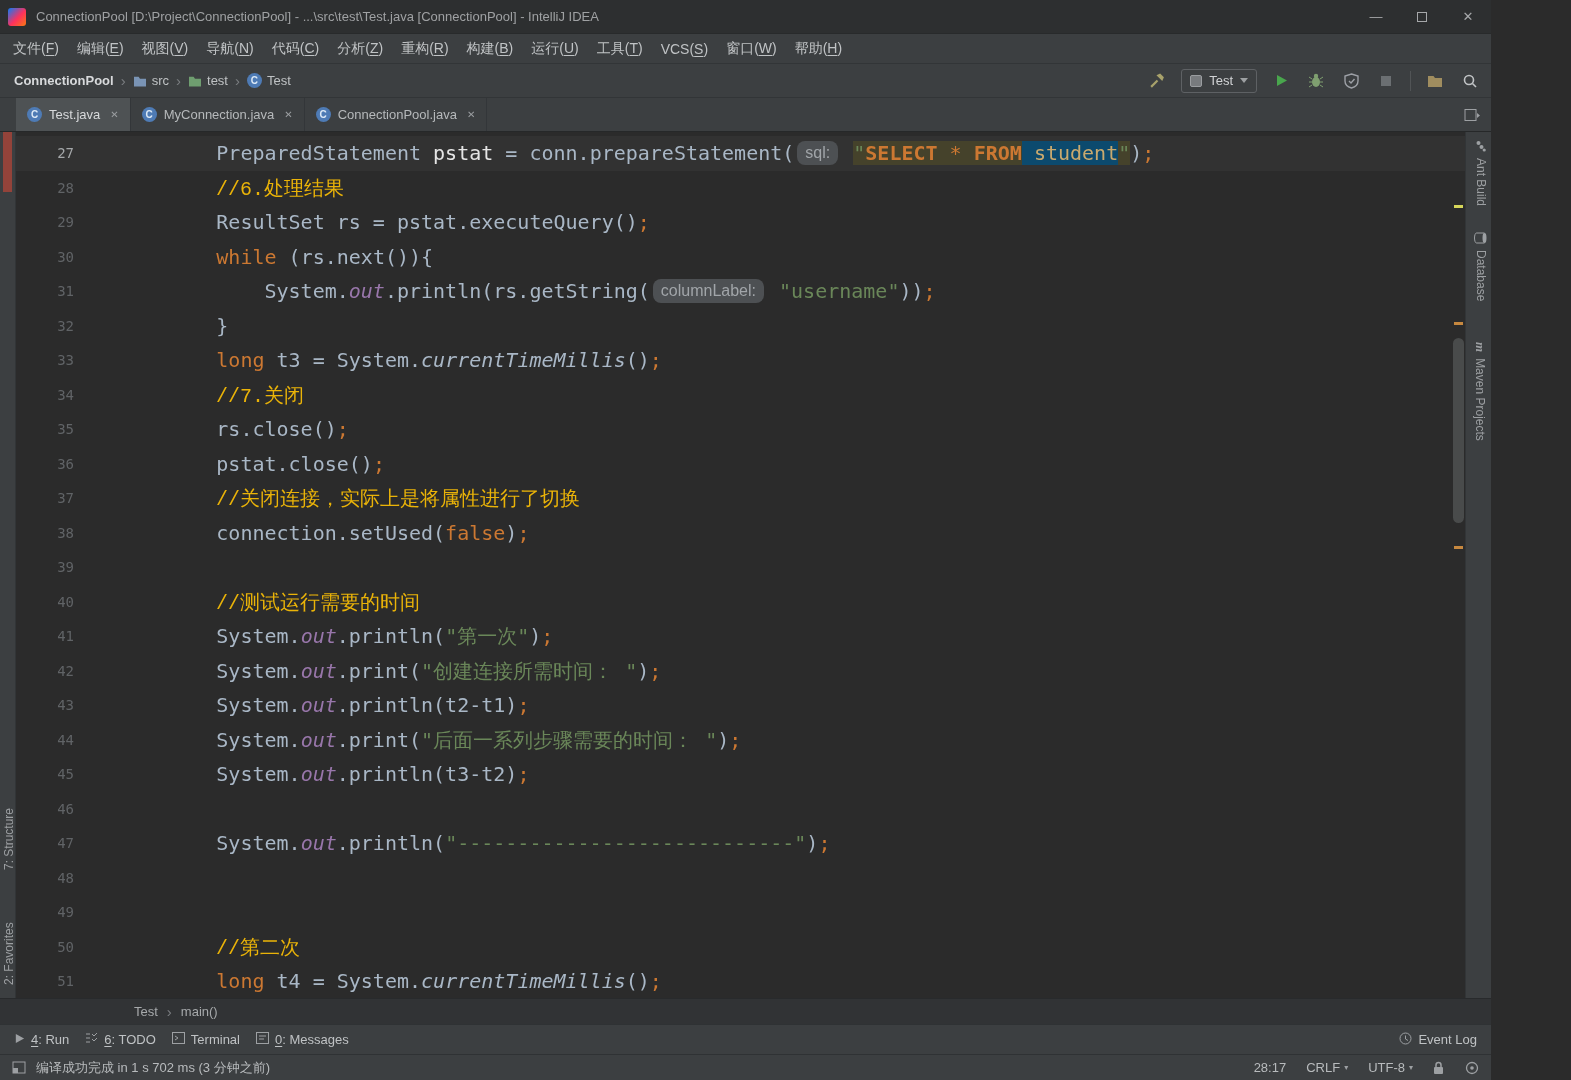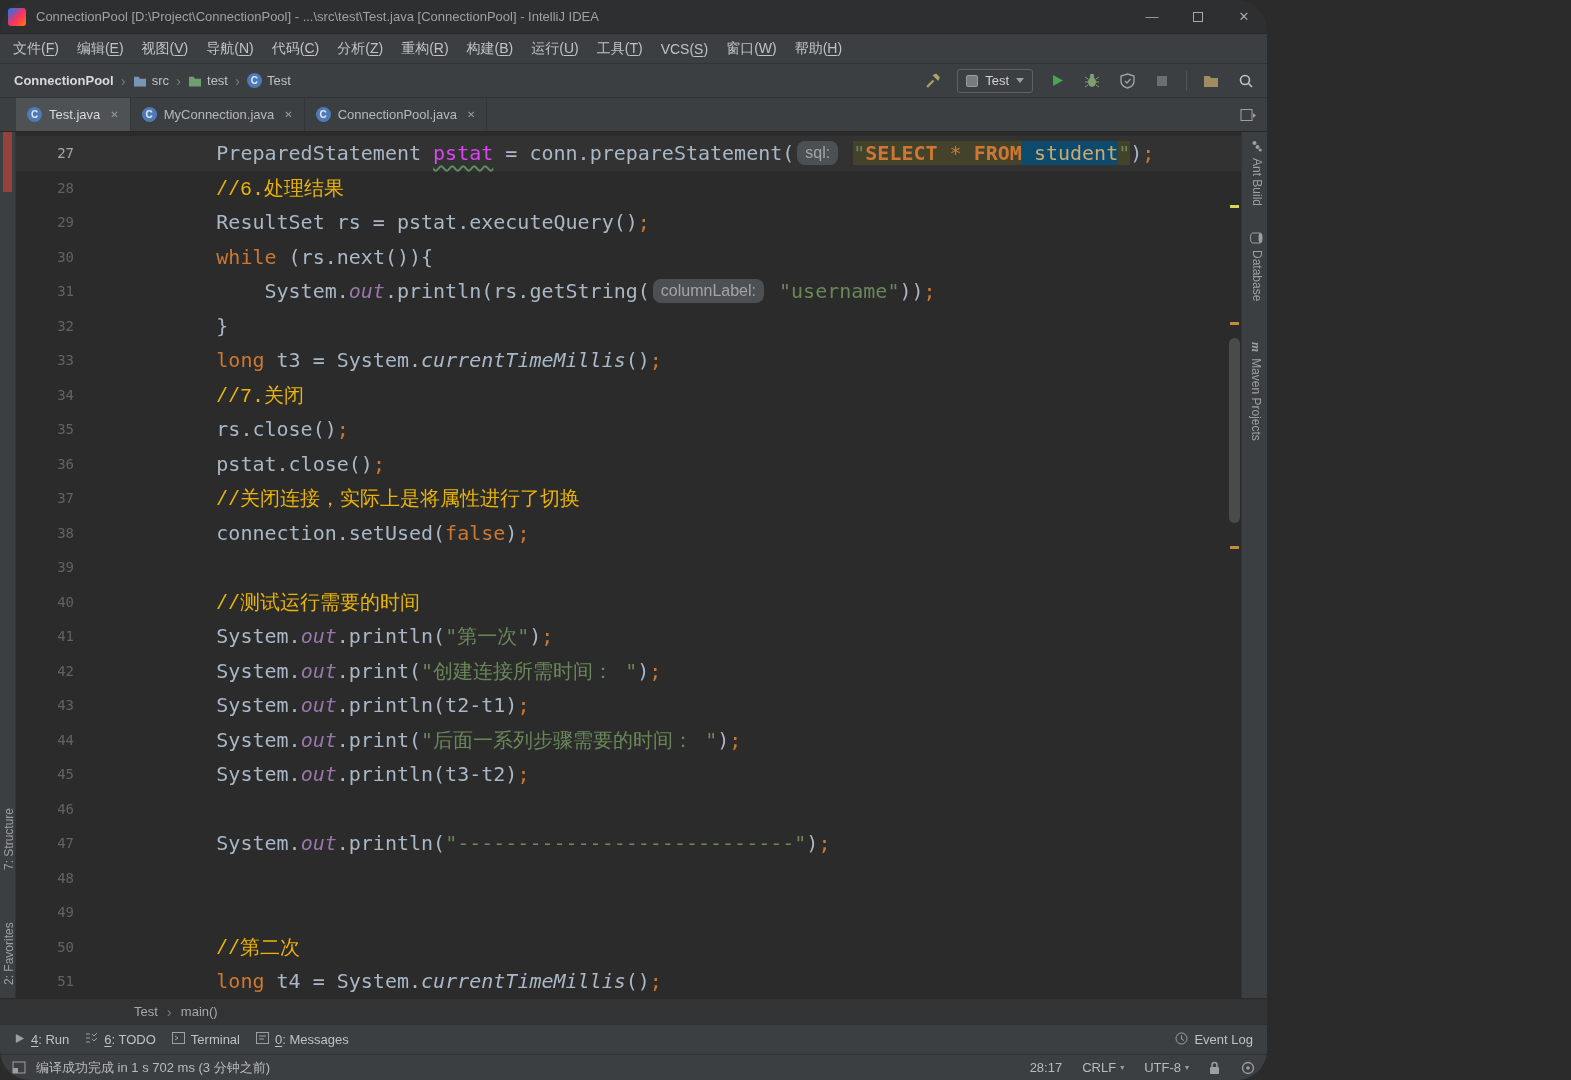--- a/index.html
+++ b/index.html
@@ -1,18 +1,18 @@
 <!DOCTYPE html>
 <html><head>
 <meta charset="utf-8">
 <style>
   * { box-sizing: border-box; margin: 0; padding: 0; }
   body { background:#2b2b2b; font-family:"Liberation Sans",sans-serif; }
   u { text-decoration: underline; text-underline-offset: 2px; }
-  #app { position:relative; width:1267px; height:1080px; background:#2b2b2b; overflow:hidden; color:#bbb;border-radius:30px; }
+  #app { position:relative; width:1491px; height:1080px; background:#2b2b2b; overflow:hidden; color:#bbb; }
 
   
   .title-bar { position:absolute; top:0; left:0; right:0; height:34px; background:#2d2f30; display:flex; align-items:center; padding:0 0 0 8px; border-bottom:1px solid #282a2b; }
   .app-icon { width:18px; height:18px; border-radius:3px; background:linear-gradient(135deg,#087cfa,#fe315d 55%,#f97a12); margin-right:10px; flex:none; }
   .title-text { font-size:13px; color:#9fa1a3; white-space:nowrap; overflow:hidden; }
   .win-controls { margin-left:auto; display:flex; height:100%; }
   .win-btn { width:46px; height:100%; display:flex; align-items:center; justify-content:center; color:#a6a8aa; font-size:13px; }
   .maximize-glyph { width:10px; height:10px; border:1px solid #a6a8aa; display:inline-block; }
 
   
@@ -54,21 +54,21 @@
   .code-row.current .ln { color:#a4a7a9; }
   .ln { width:104px; min-width:104px; text-align:right; padding-right:46px; color:#606366; font-size:14px; }
   .code { white-space:pre; }
   .sg-plain   { color:#a9b7c6; }
   .sg-kw      { color:#cc7832; }
   .sg-str     { color:#6a8759; }
   .sg-cmt     { color:#eab308;font-family:Liberation Mono, monospace; }
   .sg-field   { color:#9876aa; font-style:italic; }
   .sg-staticm { color:#a9b7c6; font-style:italic; }
   .sg-semi    { color:#cc7832; }
-  .sg-decl    { color:#d946ef; text-decoration:underline; text-decoration-style:wavy; text-decoration-color:#5d9163; text-underline-offset:5px; }
+  .sg-decl    { color:#e5e5e5; text-decoration-style:wavy; text-decoration-color:#5d9163; text-underline-offset:5px; }
   .sg-inlay   { display:inline-block; background:#4d5053; color:#a1a5a9; border-radius:8px; padding:0 8px; font-family:"Liberation Sans",sans-serif; font-size:16px; line-height:24px; height:24px; vertical-align:2px; margin:0 3px; }
   .sg-inj-str { background:#45422b; color:#6a8759; }
   .sg-inj-kw  { background:#45422b; color:#cc7832; font-weight:bold; }
   .sg-inj-pl  { background:#45422b; color:#cc7832; }
   .sg-inj-id  { background:#0c4a6e; color:#c9a96e; }
   .scrollbar { position:absolute; top:0; right:0; bottom:0; width:15px; }
   .sb-thumb { position:absolute; right:1px; width:11px; top:206px; height:185px; background:rgba(164,170,172,0.25); border-radius:6px; }
   .sb-mark { position:absolute; right:2px; width:9px; height:3px; }
   .sb-mark.m1 { top:73px;  background:#d6d65a; }
   .sb-mark.m2 { top:190px; background:#c6883f; }

